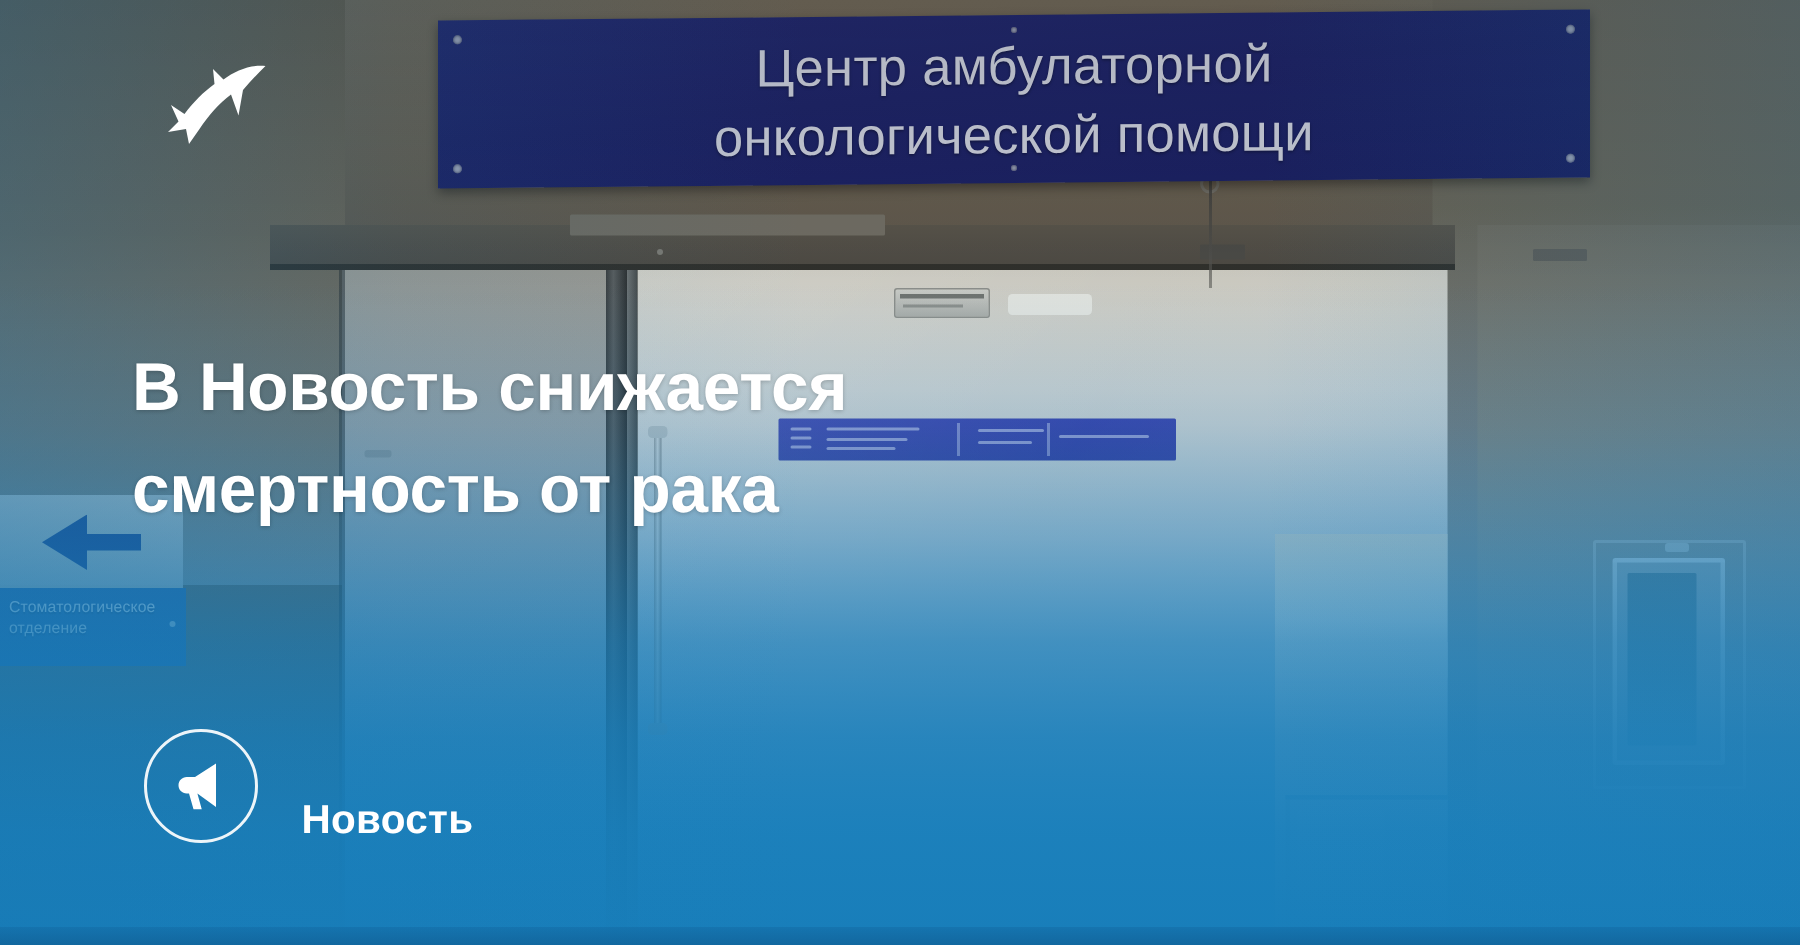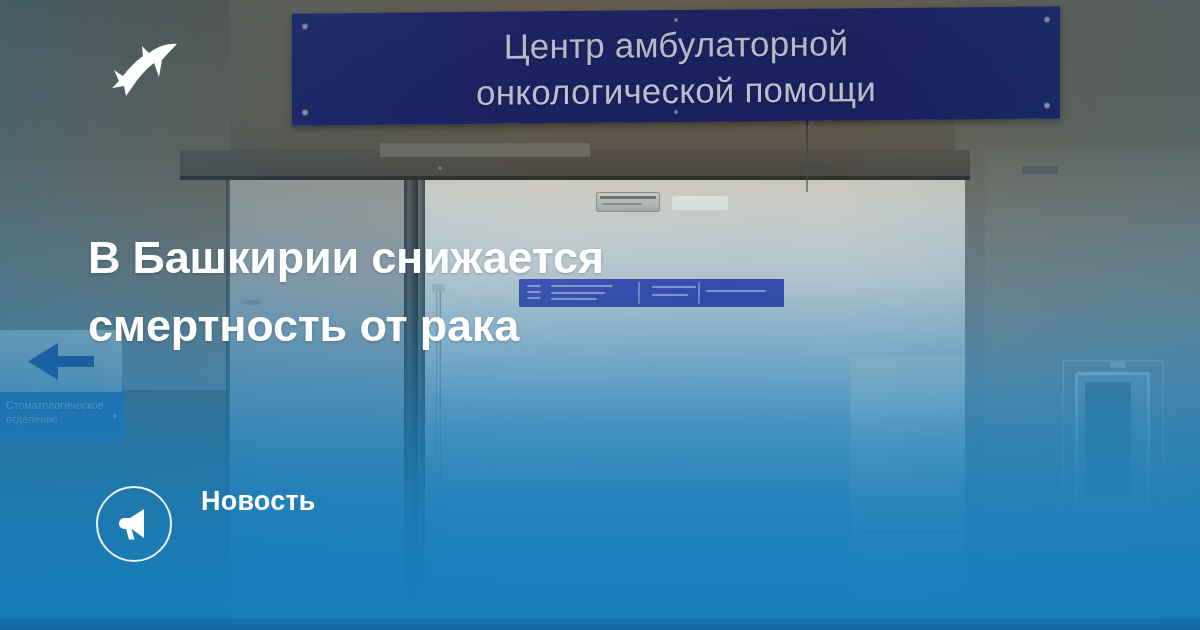--- a/index.html
+++ b/index.html
@@ -299,21 +299,21 @@
 
   .headline {
     position:absolute; left:88px; top:224px; width:700px;
     color:#ffffff; font-size:45px; font-weight:700;
     line-height:68px; letter-spacing:-0.2px;
     text-shadow:0 1px 3px rgba(0,0,0,0.22);
   }
 
   .badge {
     position:absolute; left:96px; top:486px;
-    display:flex; align-items:flex-start; gap:29px;
+    display:flex; align-items:flex-end; gap:29px;
   }
   .badge-circle {
     width:76px; height:76px; border-radius:50%;
     border:2px solid rgba(255,255,255,0.92);
     display:flex; align-items:center; justify-content:center;
     flex:0 0 auto;
   }
   .badge-label {
     color:#ffffff; font-size:27px; font-weight:700; letter-spacing:0.2px;
   }
@@ -420,21 +420,21 @@
   <div class="bottom-bar"></div>
 
   <div class="brand">
     <span>
       <svg class="brand-bird" viewBox="0 0 66 74" xmlns="http://www.w3.org/2000/svg" aria-hidden="true">
         <path d="M65 14 C55 13 45 17 37 23 L30 16 L31 26 C24 31 17 38 11 46 L2 40 L7 51 L0 58 L12 56 L14 66 L21 56 C27 47 34 39 42 33 L47 47 L50 30 C55 24 60 19 65 14 Z" fill="#ffffff"></path>
       </svg>
     </span>
   </div>
 
-  <div class="headline">В Башкирии снижается смертность от рака</div>
+  <div class="headline">В Новость снижается смертность от рака</div>
 
   <div class="badge">
     <span class="badge-circle">
       <svg width="42" height="42" viewBox="0 0 42 42" xmlns="http://www.w3.org/2000/svg" aria-hidden="true">
         <path d="M31 6 L17 15 L11.5 15 C8.4 15 6 17.4 6 20.5 C6 23.6 8.4 26 11.5 26 L13 26 L16 36.5 L21.5 36.5 L18.6 26 L31 35 Z" fill="#ffffff"></path>
       </svg>
     </span>
     <span class="badge-label">Новость</span>
   </div>
 

